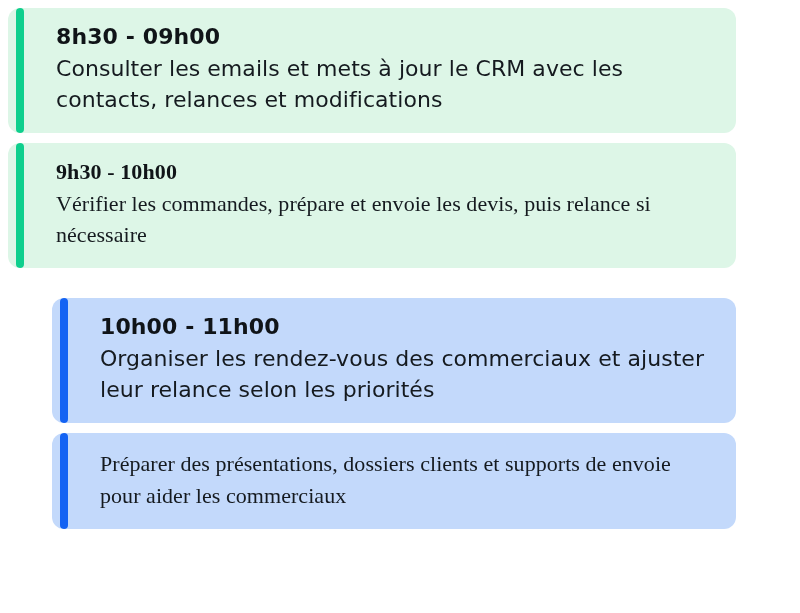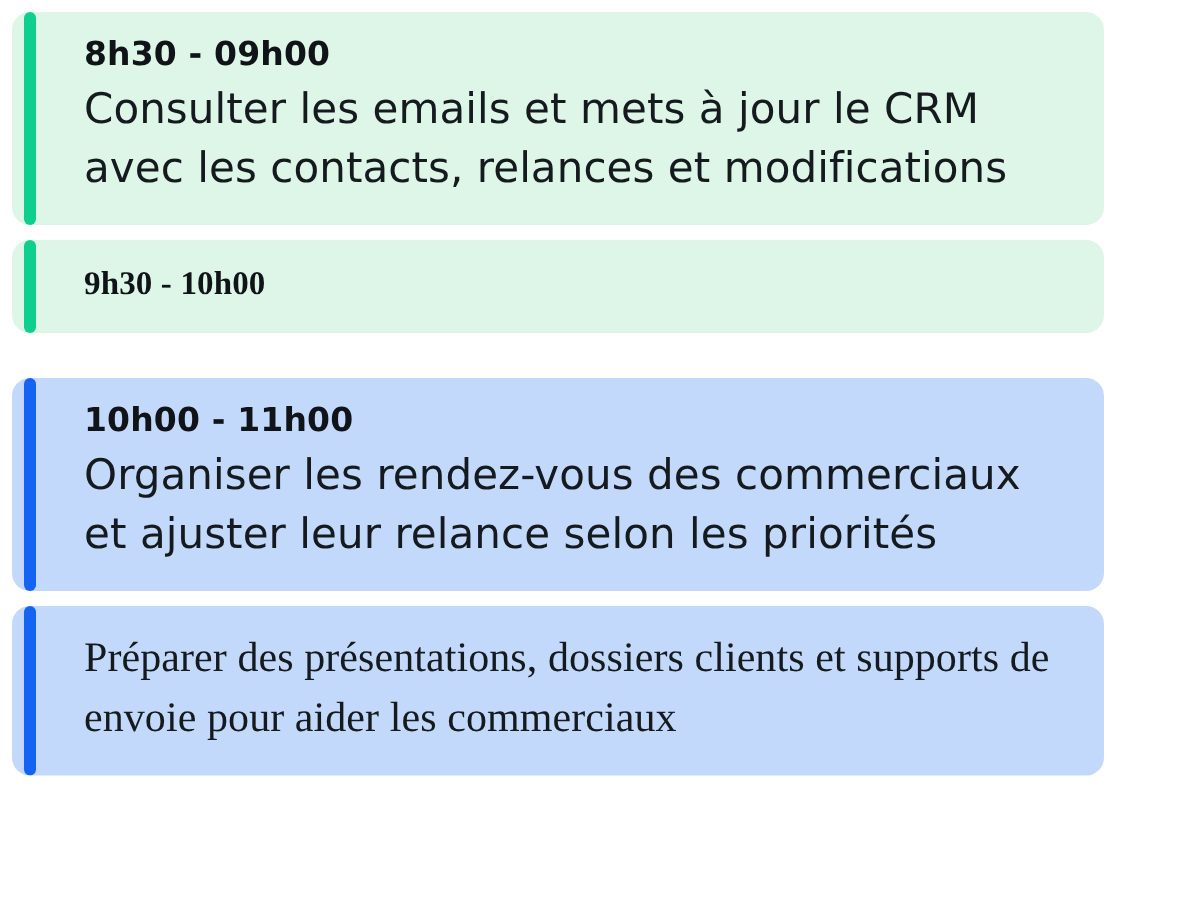--- a/index.html
+++ b/index.html
@@ -18,20 +18,21 @@
     width: 800px;
     height: 613px;
     box-sizing: border-box;
     padding: 8px 64px 0 8px;
   }
   .group {
     display: block;
   }
   .group + .group {
     margin-top: 30px;
+    margin-left: 44px;
   }
   .card {
     position: relative;
     border-radius: 12px;
     box-sizing: border-box;
     padding: 14px 24px 18px 48px;
     overflow: hidden;
     margin-bottom: 10px;
   }
   .card:last-child {
@@ -47,21 +48,21 @@
     border-radius: 6px;
   }
   .card-time {
     font-size: 22px;
     font-weight: bold;
     color: #101418;
     line-height: 1.35;
     letter-spacing: 0.1px;
   }
   .card-desc {
-    font-size: 28px;
+    font-size: 22px;
     font-weight: normal;
     color: #151a1f;
     line-height: 1.42;
     letter-spacing: 0.05px;
     margin-top: 1px;
   }
   .group-green .card { background: #ddf6e7; }
   .group-green .bar { background: #0ecf8d; }
   .group-blue .card { background: #c3d9fb; }
   .group-blue .bar { background: #1463f3; }
@@ -73,20 +74,21 @@
 
   <div class="group group-green">
     <div class="card">
       <span class="bar"></span>
       <div class="card-time">8h30 - 09h00</div>
       <div class="card-desc">Consulter les emails et mets à jour le CRM avec les contacts, relances et modifications</div>
     </div>
     <div class="card">
       <span class="bar"></span>
       <div class="card-time">9h30 - 10h00</div>
+      <div class="card-desc">Vérifier les commandes, prépare et envoie les devis, puis relance si nécessaire</div>
     </div>
   </div>
 
   <div class="group group-blue">
     <div class="card">
       <span class="bar"></span>
       <div class="card-time">10h00 - 11h00</div>
       <div class="card-desc">Organiser les rendez-vous des commerciaux et ajuster leur relance selon les priorités</div>
     </div>
     <div class="card">

